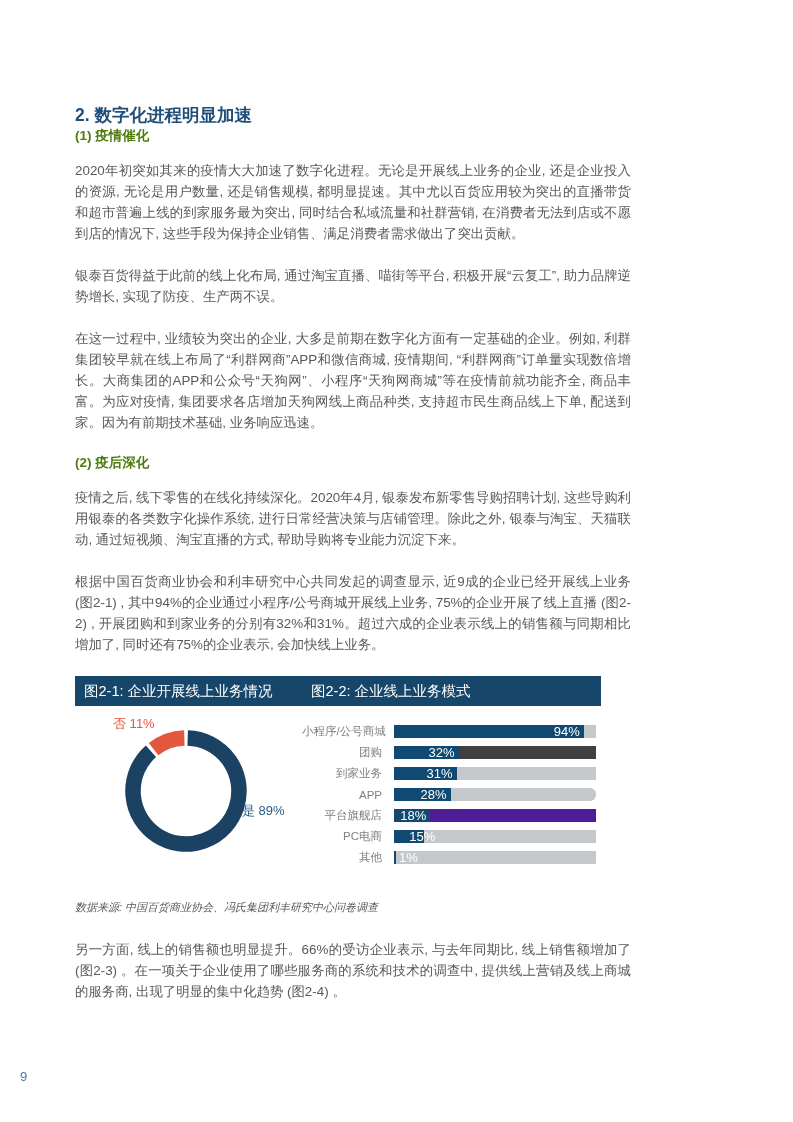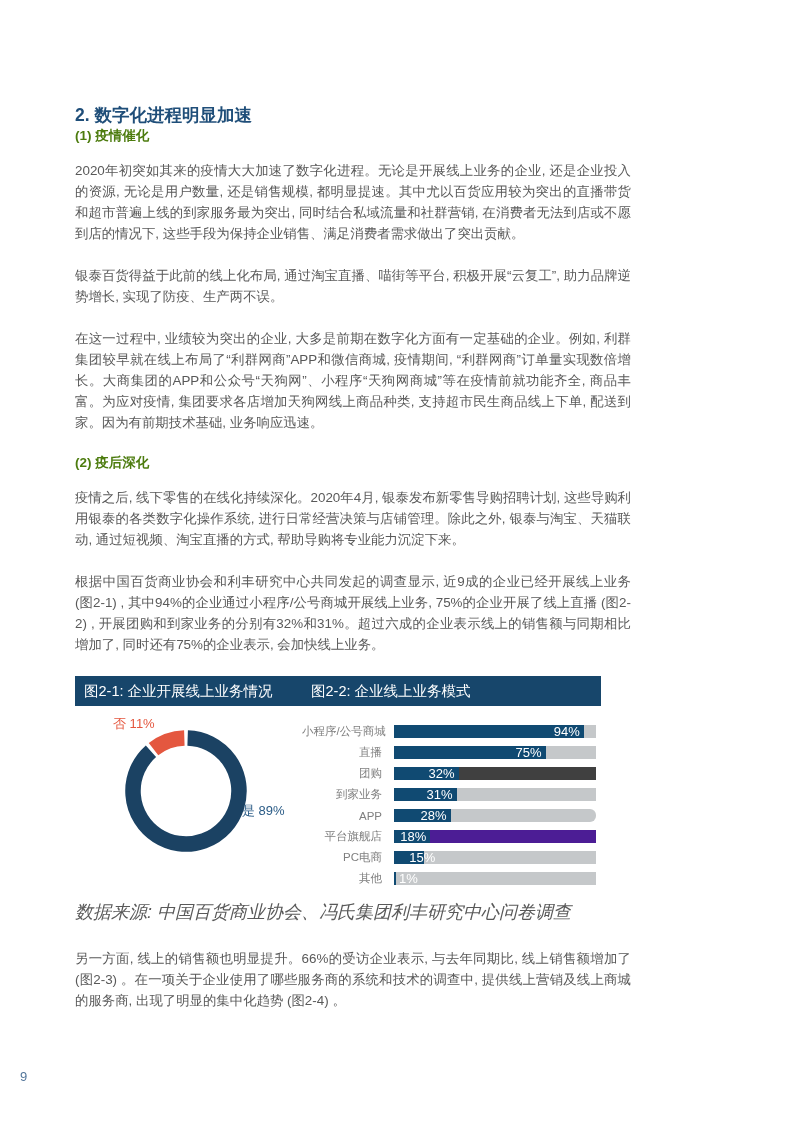--- a/index.html
+++ b/index.html
@@ -37,21 +37,21 @@
     font-size:11.5px; white-space:nowrap; flex:none;
   }
   .bar-track { position:relative; flex:1; height:13px; background:#C5C8CA; }
   .bar-fill { position:absolute; left:0; top:0; height:13px; background:#104A72; }
   .bar-value {
     position:absolute; top:0; height:13px; line-height:13.5px;
     font-size:13px; color:#ffffff; white-space:nowrap;
   }
   .bar-value.inside { width:34px; text-align:right; }
   .source-line {
-    font-size:18px; font-style:italic; color:#595959; margin-top:7px;
+    font-size:11px; font-style:italic; color:#595959; margin-top:7px;
     white-space:nowrap;
   }
   .closing { margin-top:24px; margin-bottom:0; }
   .page-number {
     position:absolute; left:20px; top:1069px; font-size:13px; color:#54779B;
   }
 </style>
 </head>
 <body>
 
@@ -84,27 +84,20 @@
 
     <div class="chart-box fig2">
       <div class="chart-header">图2-2: 企业线上业务模式</div>
       <div class="chart-body">
         <div class="bar-rows" id="bar-rows">
             <div class="bar-row">
               <div class="bar-label">小程序/公号商城</div>
               <div class="bar-track" style="background: rgb(197, 200, 202);">
                 <div class="bar-fill" style="width: 94%; background: rgb(16, 74, 114);"></div>
                 <span class="bar-value inside" style="left: calc(94% - 38px);">94%</span>
-              </div>
-            </div>
-            <div class="bar-row">
-              <div class="bar-label">直播</div>
-              <div class="bar-track" style="background: rgb(197, 200, 202);">
-                <div class="bar-fill" style="width: 75%; background: rgb(16, 74, 114);"></div>
-                <span class="bar-value inside" style="left: calc(75% - 38px);">75%</span>
               </div>
             </div>
             <div class="bar-row">
               <div class="bar-label">团购</div>
               <div class="bar-track" style="background: #404040;">
                 <div class="bar-fill" style="width: 32%; background: rgb(16, 74, 114);"></div>
                 <span class="bar-value inside" style="left: calc(32% - 38px);">32%</span>
               </div>
             </div>
             <div class="bar-row">

